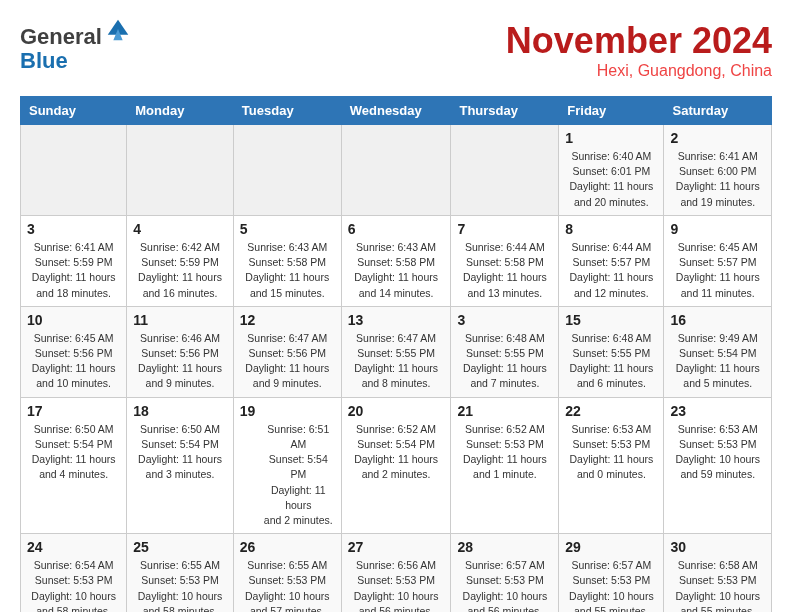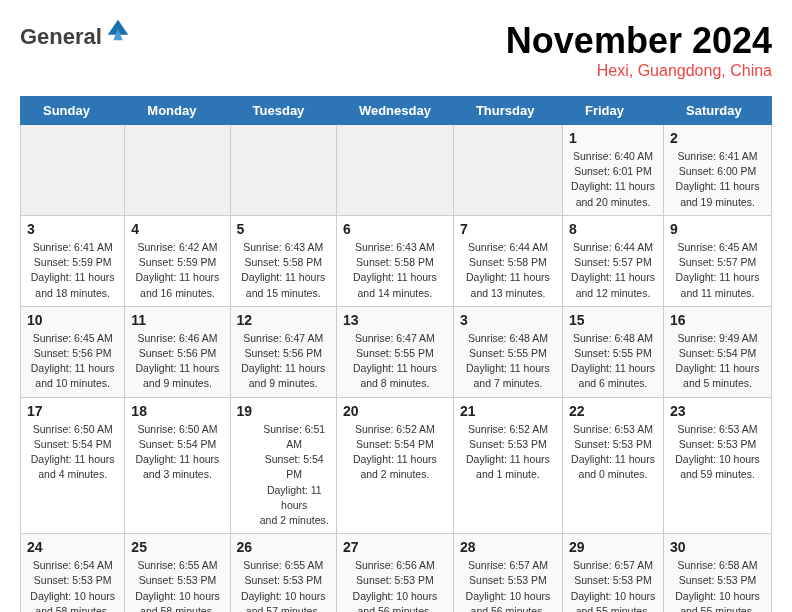--- a/index.html
+++ b/index.html
@@ -34,36 +34,36 @@
       height: 28px;
       margin-left: 2px;
       margin-top: -4px;
     }
     .title-block {
       text-align: right;
     }
     .month-title {
       font-size: 36px;
       font-weight: bold;
-      color: #000000;
+      color: #b91c1c;
     }
     .subtitle {
       font-size: 16px;
       color: #ef4444;
     }
     table {
       width: 100%;
       border-collapse: collapse;
       font-size: 11px;
     }
     thead tr th {
       background-color: #2e75b6;
       color: #fff;
       text-align: left;
-      padding: 6px 22px;
+      padding: 6px 8px;
       font-size: 13px;
       font-weight: bold;
       border: 1px solid #2e75b6;
     }
     tbody tr td {
       border: 1px solid #ccc;
       vertical-align: top;
       padding: 5px 6px;
       width: 113px;
       min-height: 80px;
@@ -93,20 +93,21 @@
 
 <div class="header">
   <div class="logo">
     <div>
       <div class="logo-text">
         <span>General</span><svg class="logo-icon" viewBox="0 0 30 30" xmlns="http://www.w3.org/2000/svg">
             <polygon points="4,20 15,4 26,20" fill="#1a6faf"></polygon>
             <polygon points="10,26 20,26 15,14" fill="#4a9ad4"></polygon>
           </svg>
       </div>
+      <div class="logo-text"><span style="color:#1a6faf;font-size:22px;font-weight:bold;">Blue</span></div>
     </div>
   </div>
   <div class="title-block">
     <div class="month-title">November 2024</div>
     <div class="subtitle">Hexi, Guangdong, China</div>
   </div>
 </div>
 
 <table>
   <thead>

